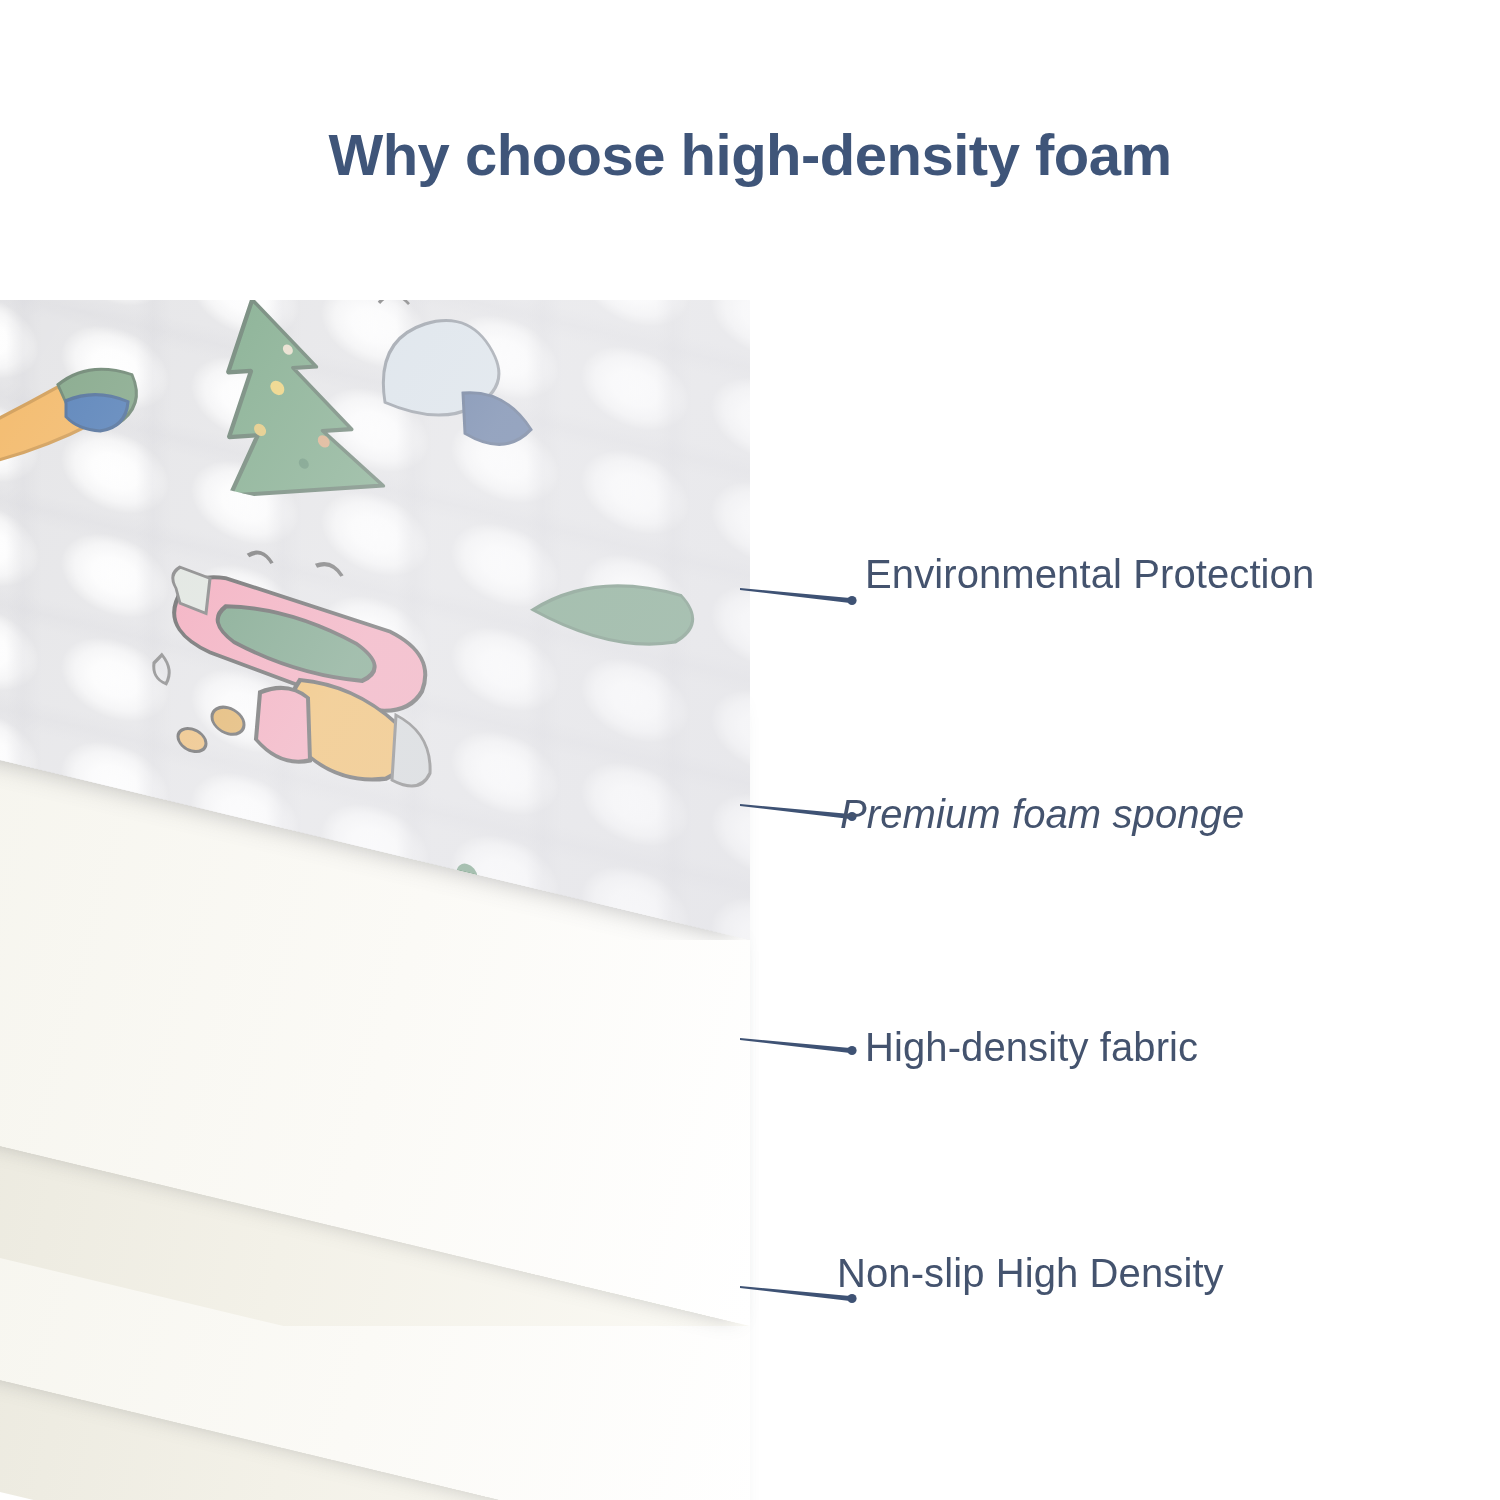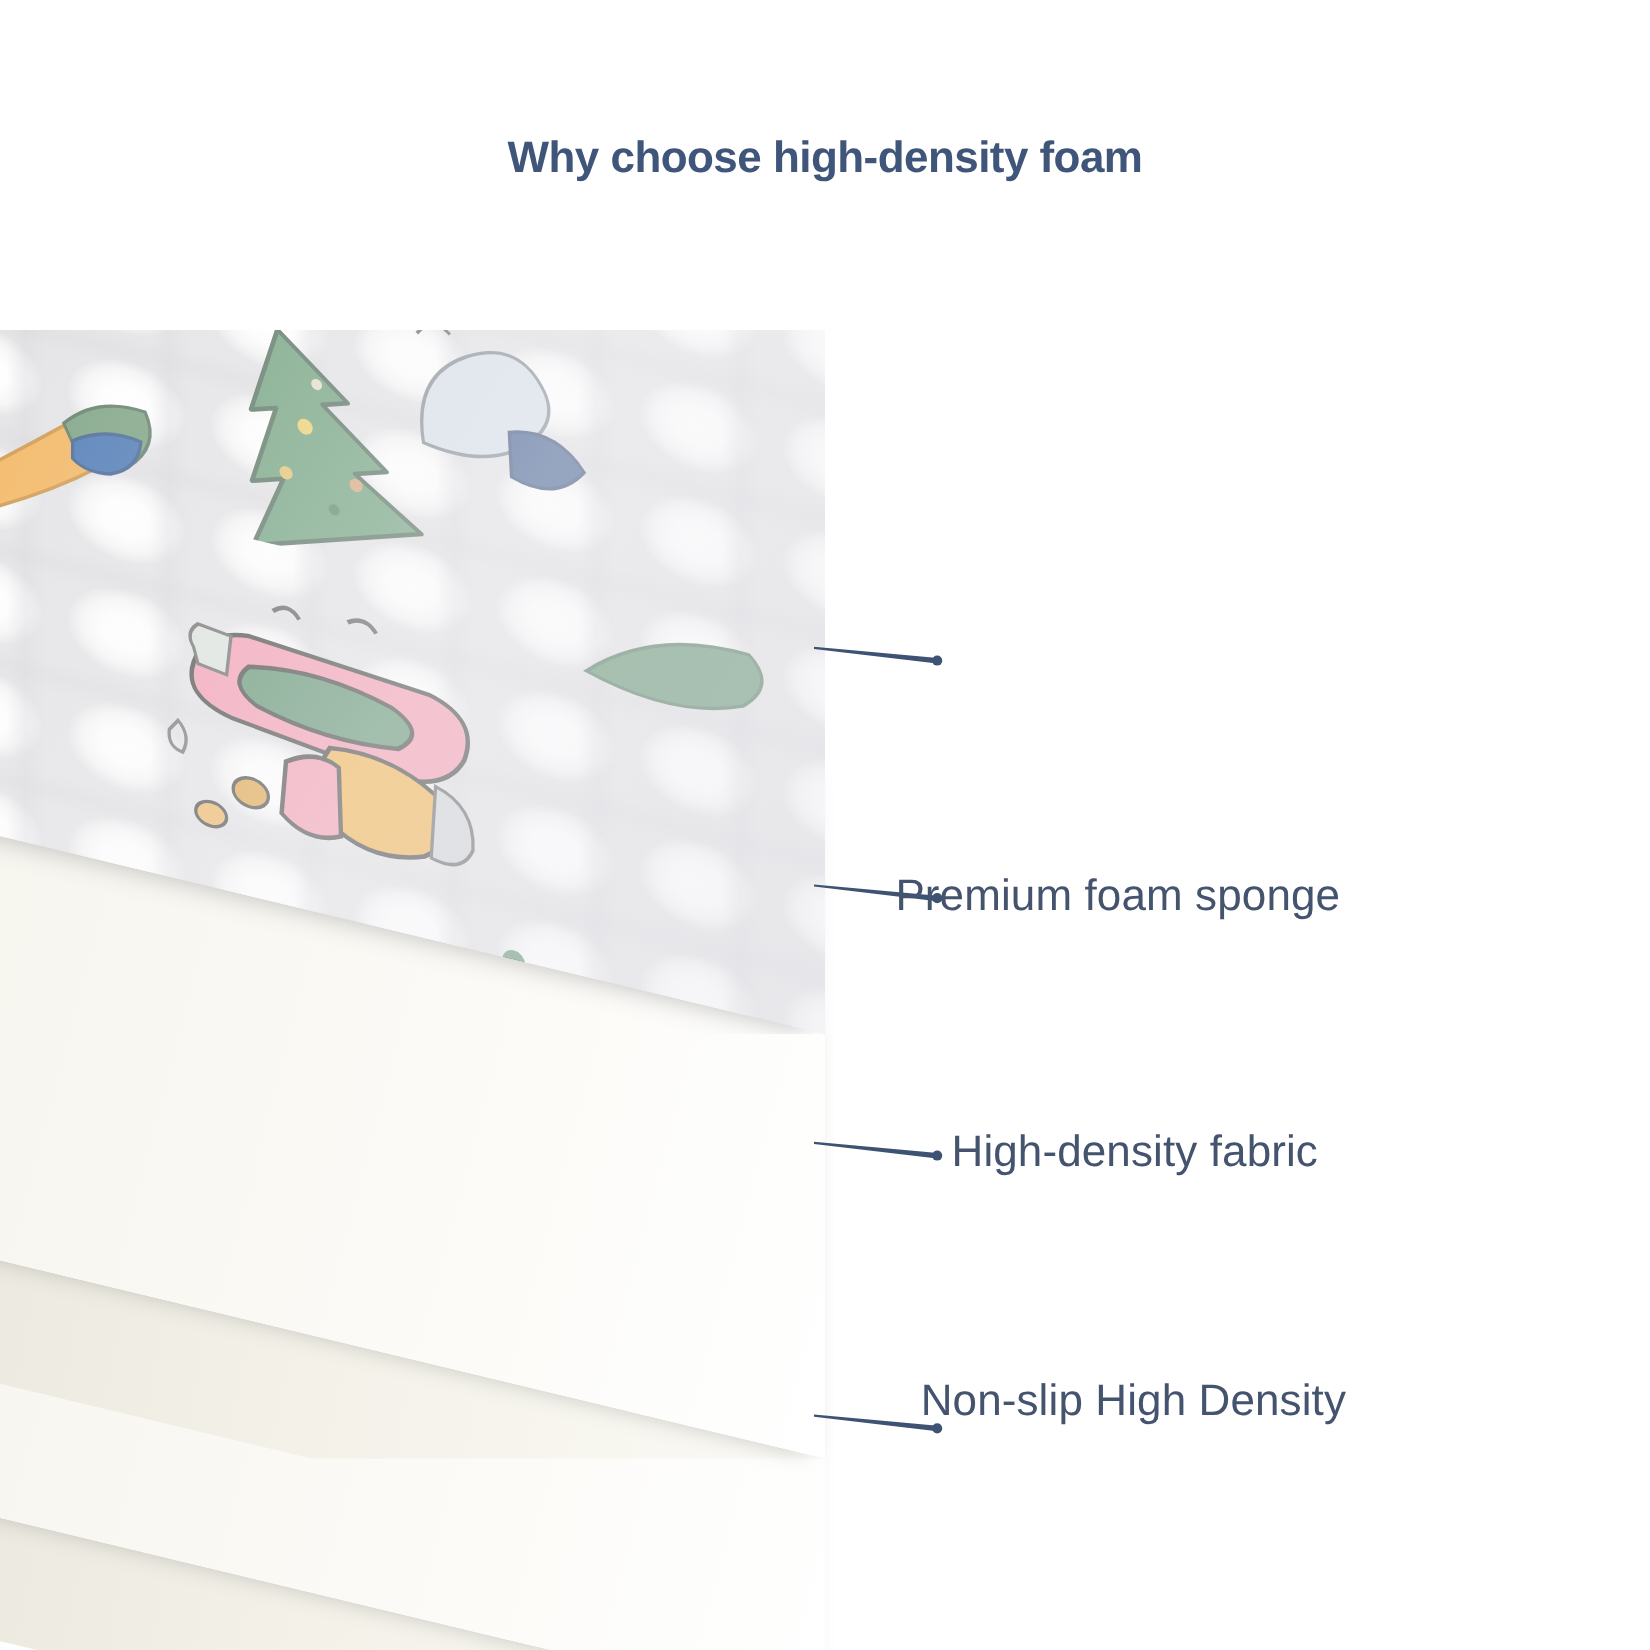--- a/index.html
+++ b/index.html
@@ -24,21 +24,21 @@
   
   .title-block {
     position: absolute;
     left: 0;
     top: 118px;
     width: 1500px;
     text-align: center;
     padding: 0 200px;
   }
   .title-line {
-    font-size: 40px;
+    font-size: 58px;
     font-weight: bold;
     color: #3f5579;
     line-height: 1.28;
     letter-spacing: -0.5px;
     white-space: nowrap;
   }
 
   
   .stack {
     position: absolute;
@@ -317,29 +317,30 @@
     </div>
 
   </div>
 
   <div class="callout">
     <svg class="leader" style="left:738px; top:570px; width:125px; height:56px;" viewBox="0 0 125 56">
       <path d="M2 18 L112 28 Q122 30.5 112 33 L2 20 Z" fill="#3e5274"></path>
       <circle cx="114" cy="30.5" r="4.6" fill="#3e5274"></circle>
     </svg>
     <div class="label-text" style="left:865px; top:549px;">
+      <span>Environmental Protection</span>
     </div>
   </div>
 
   <div class="callout">
     <svg class="leader" style="left:738px; top:786px; width:125px; height:56px;" viewBox="0 0 125 56">
       <path d="M2 18 L112 28 Q122 30.5 112 33 L2 20 Z" fill="#3e5274"></path>
       <circle cx="114" cy="30.5" r="4.6" fill="#3e5274"></circle>
     </svg>
-    <div class="label-text" style="left:814px; top:789px;">
+    <div class="label-text" style="left:840px; top:789px;font-style:italic;">
       <span>Premium foam sponge</span>
     </div>
   </div>
 
   <div class="callout">
     <svg class="leader" style="left:738px; top:1020px; width:125px; height:56px;" viewBox="0 0 125 56">
       <path d="M2 18 L112 28 Q122 30.5 112 33 L2 20 Z" fill="#3e5274"></path>
       <circle cx="114" cy="30.5" r="4.6" fill="#3e5274"></circle>
     </svg>
     <div class="label-text" style="left:865px; top:1022px;">

